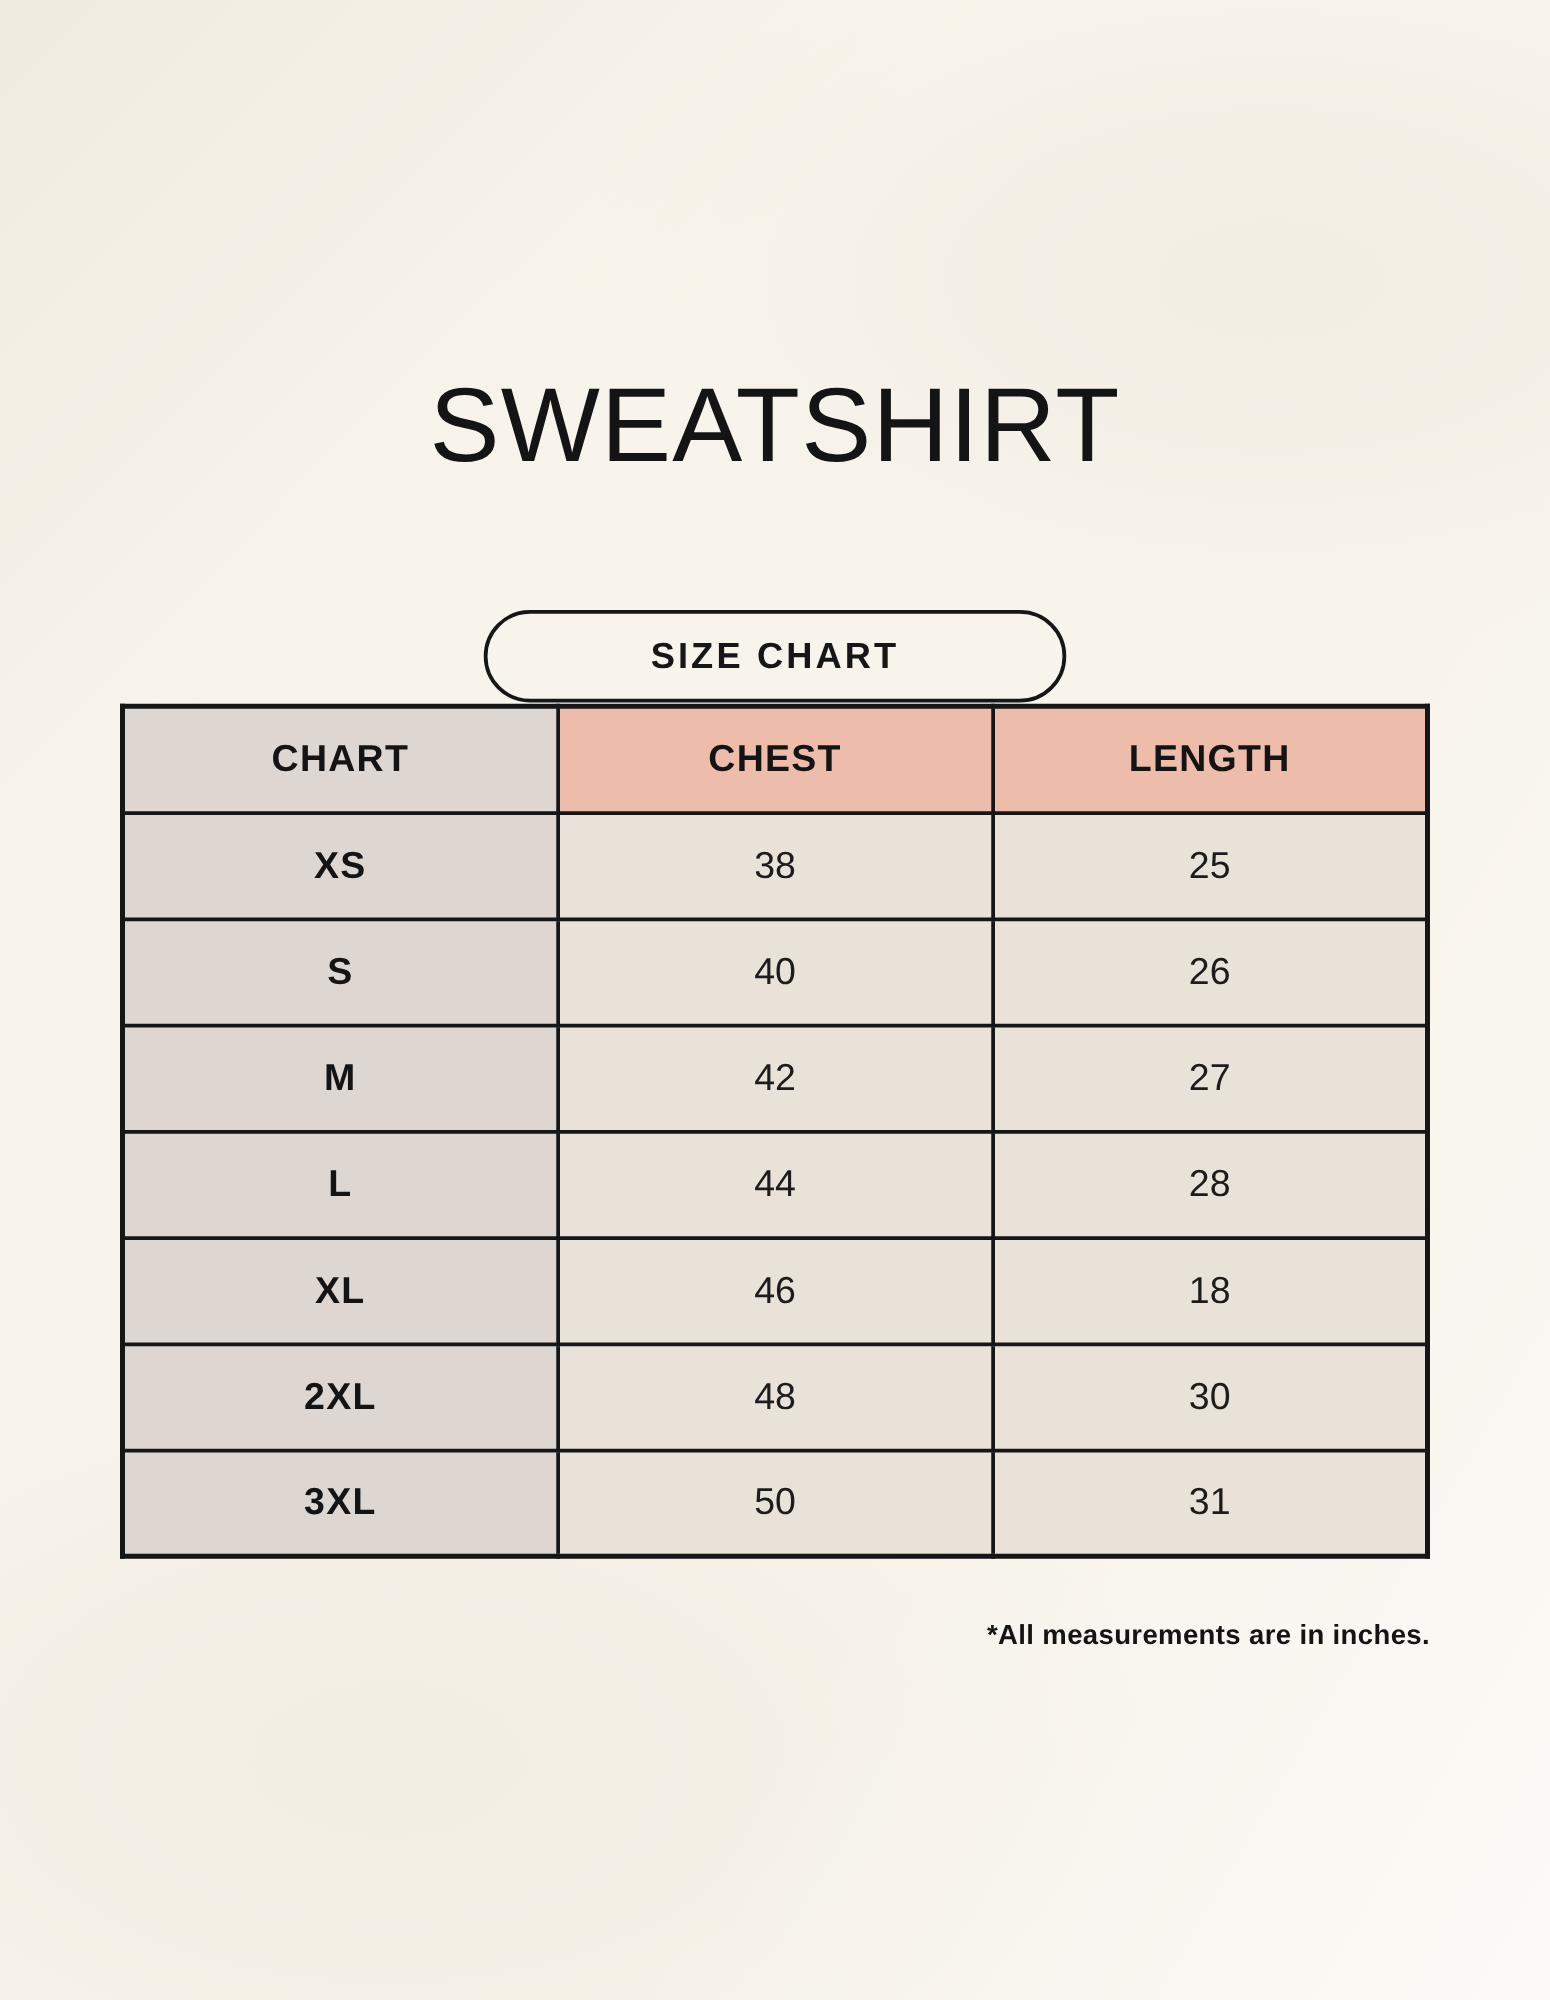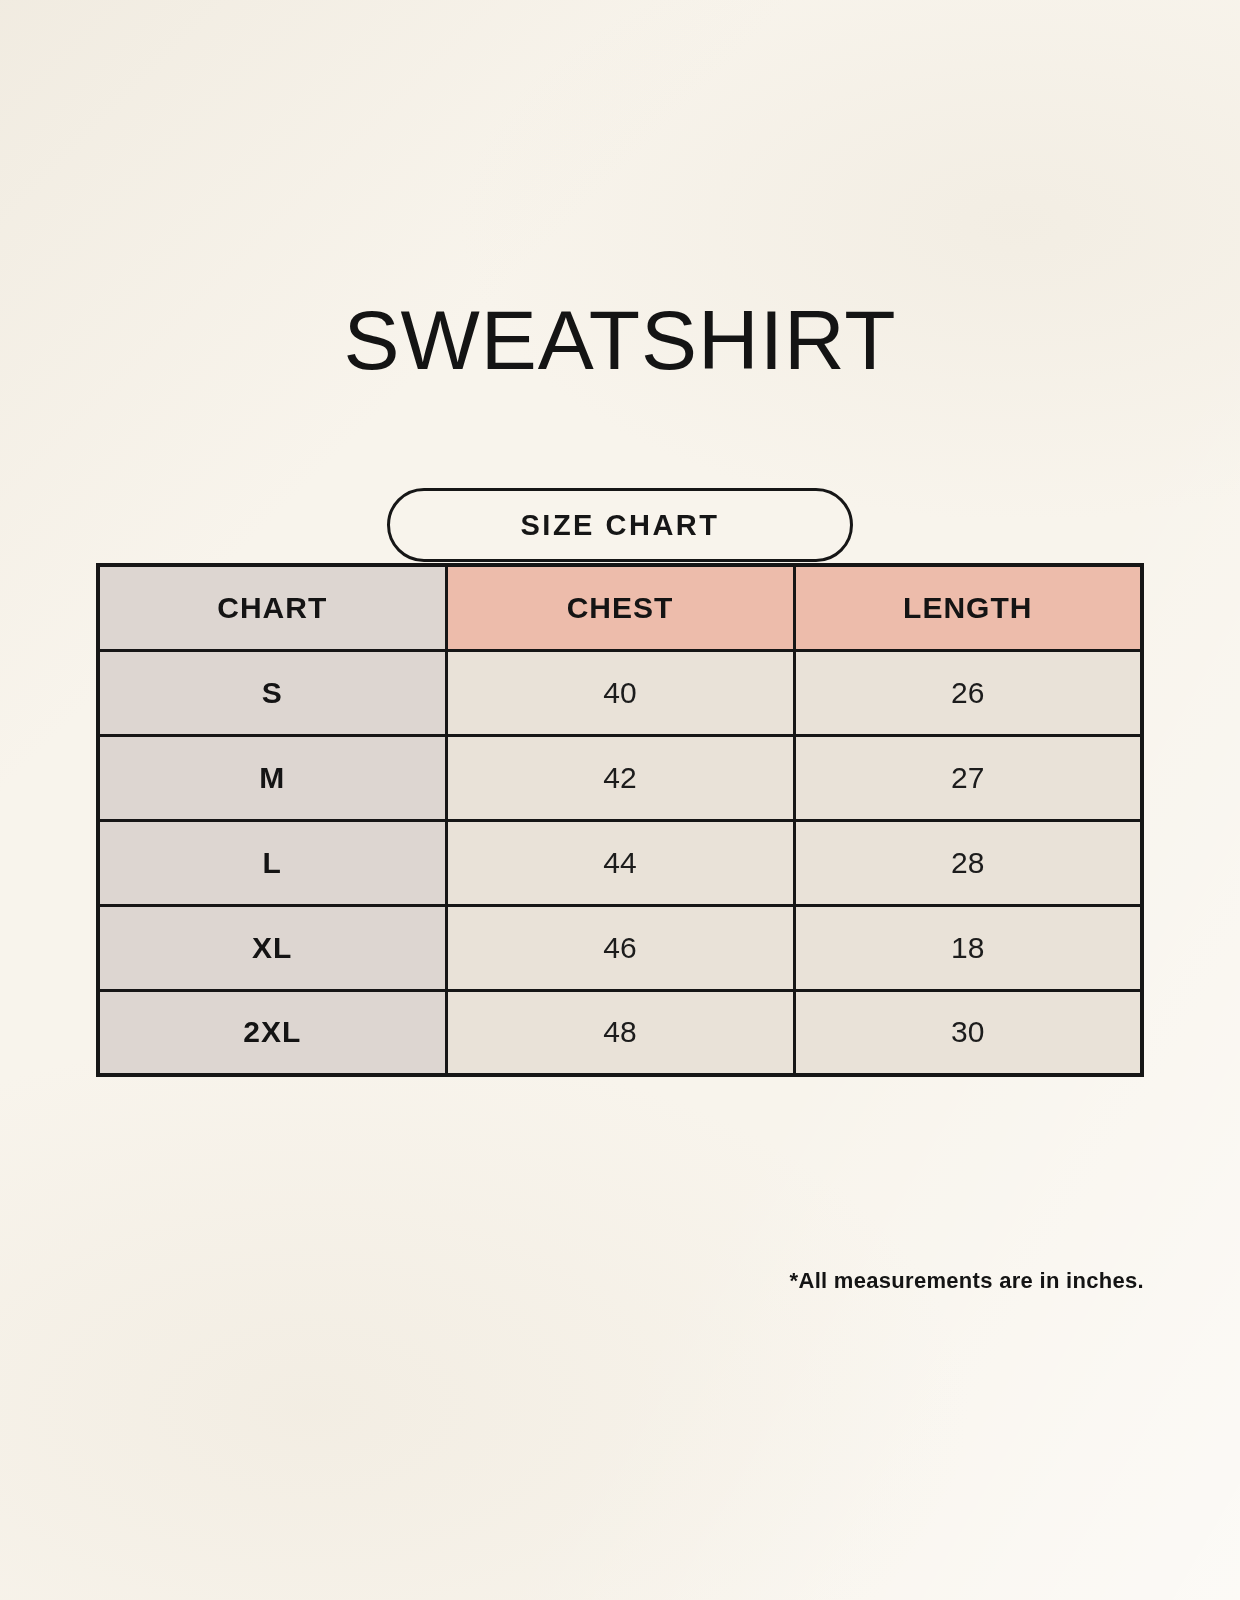--- a/index.html
+++ b/index.html
@@ -94,21 +94,21 @@
   }
   .size-table td.value-cell {
     background: var(--data_cell, #e9e2d8);
     font-size: 30px;
     font-weight: 500;
     color: #1c1c1c;
   }
 
   .measurements-note {
     position: absolute;
-    top: 1268px;
+    top: 1295px;
     right: 96px;
     font-size: 22px;
     font-weight: 700;
     letter-spacing: 0.3px;
     color: #141414;
   }
 </style>
 </head>
 <body style="--background: #f8f4ec; --accent: #edbcab; --size_column: #ddd6d1; --data_cell: #e9e2d8; --border: #161616;">
 
@@ -121,20 +121,25 @@
 <table class="size-table">
   <thead>
     <tr>
       <th class="col-size">CHART</th>
       <th class="col-accent">CHEST</th>
       <th class="col-accent">LENGTH</th>
     </tr>
   </thead>
   <tbody>
     <tr>
+      <th class="size-cell">XS</th>
+      <td class="value-cell">38</td>
+      <td class="value-cell">25</td>
+    </tr>
+    <tr>
       <th class="size-cell">S</th>
       <td class="value-cell">40</td>
       <td class="value-cell">26</td>
     </tr>
     <tr>
       <th class="size-cell">M</th>
       <td class="value-cell">42</td>
       <td class="value-cell">27</td>
     </tr>
     <tr>
@@ -145,16 +150,21 @@
     <tr>
       <th class="size-cell">XL</th>
       <td class="value-cell">46</td>
       <td class="value-cell">18</td>
     </tr>
     <tr>
       <th class="size-cell">2XL</th>
       <td class="value-cell">48</td>
       <td class="value-cell">30</td>
     </tr>
+    <tr>
+      <th class="size-cell">3XL</th>
+      <td class="value-cell">50</td>
+      <td class="value-cell">31</td>
+    </tr>
   </tbody>
 </table>
 
 <div class="measurements-note">*All measurements are in inches.</div>
 
 </body></html>

